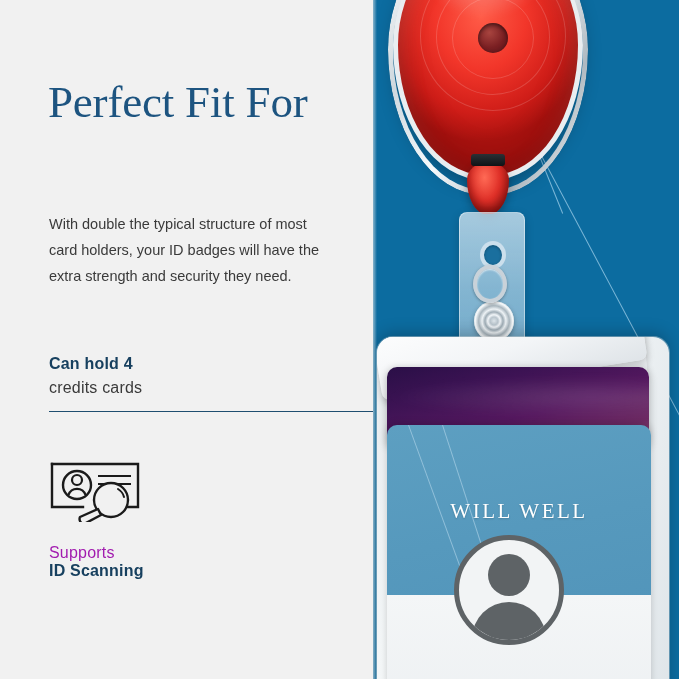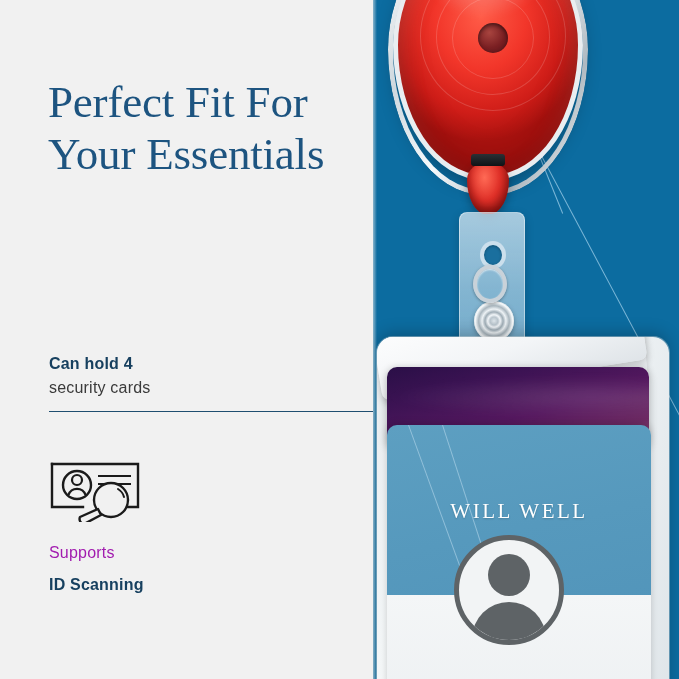--- a/index.html
+++ b/index.html
@@ -385,21 +385,21 @@
   .scan-icon { display: block; }
   .scan-label {
     margin-top: 22px;
     font-family: "Liberation Sans", sans-serif;
     font-size: 16px;
     font-weight: 400;
     color: #a21caf;
     letter-spacing: .2px;
   }
   .scan-title {
-    margin-top: 14px;
+    margin-top: 0;
     font-family: "Liberation Sans", sans-serif;
     font-size: 16px;
     font-weight: 700;
     color: #17405f;
     letter-spacing: .2px;
   }
 </style>
 </head>
 <body>
 
@@ -455,27 +455,27 @@
         <div class="avatar-body"></div>
       </div>
 
     </div>
   </div>
 
   <div class="content">
 
     <h1 class="headline">
       <span class="line">Perfect Fit For</span>
-      <span class="line">Your Essentials</span>
     </h1>
 
+    <p class="body-copy">With double the typical structure of most card holders, your ID badges will have the extra strength and security they need.</p>
 
     <div class="feature-capacity">
       <div class="cap-title">Can hold 4</div>
-      <div class="cap-sub">security cards</div>
+      <div class="cap-sub">credits cards</div>
       <div class="divider"></div>
     </div>
 
     <div class="feature-scan">
       <svg class="scan-icon" width="92" height="62" viewBox="0 0 92 62">
 
         <path d="M3 4 H89 V47 H58" fill="none" stroke="#1b1b1b" stroke-width="2.4" stroke-linecap="square" stroke-linejoin="miter"></path>
         <path d="M3 4 V47 H34" fill="none" stroke="#1b1b1b" stroke-width="2.4" stroke-linecap="square" stroke-linejoin="miter"></path>
 
         <circle cx="28" cy="25" r="14" fill="none" stroke="#1b1b1b" stroke-width="2.4"></circle>

